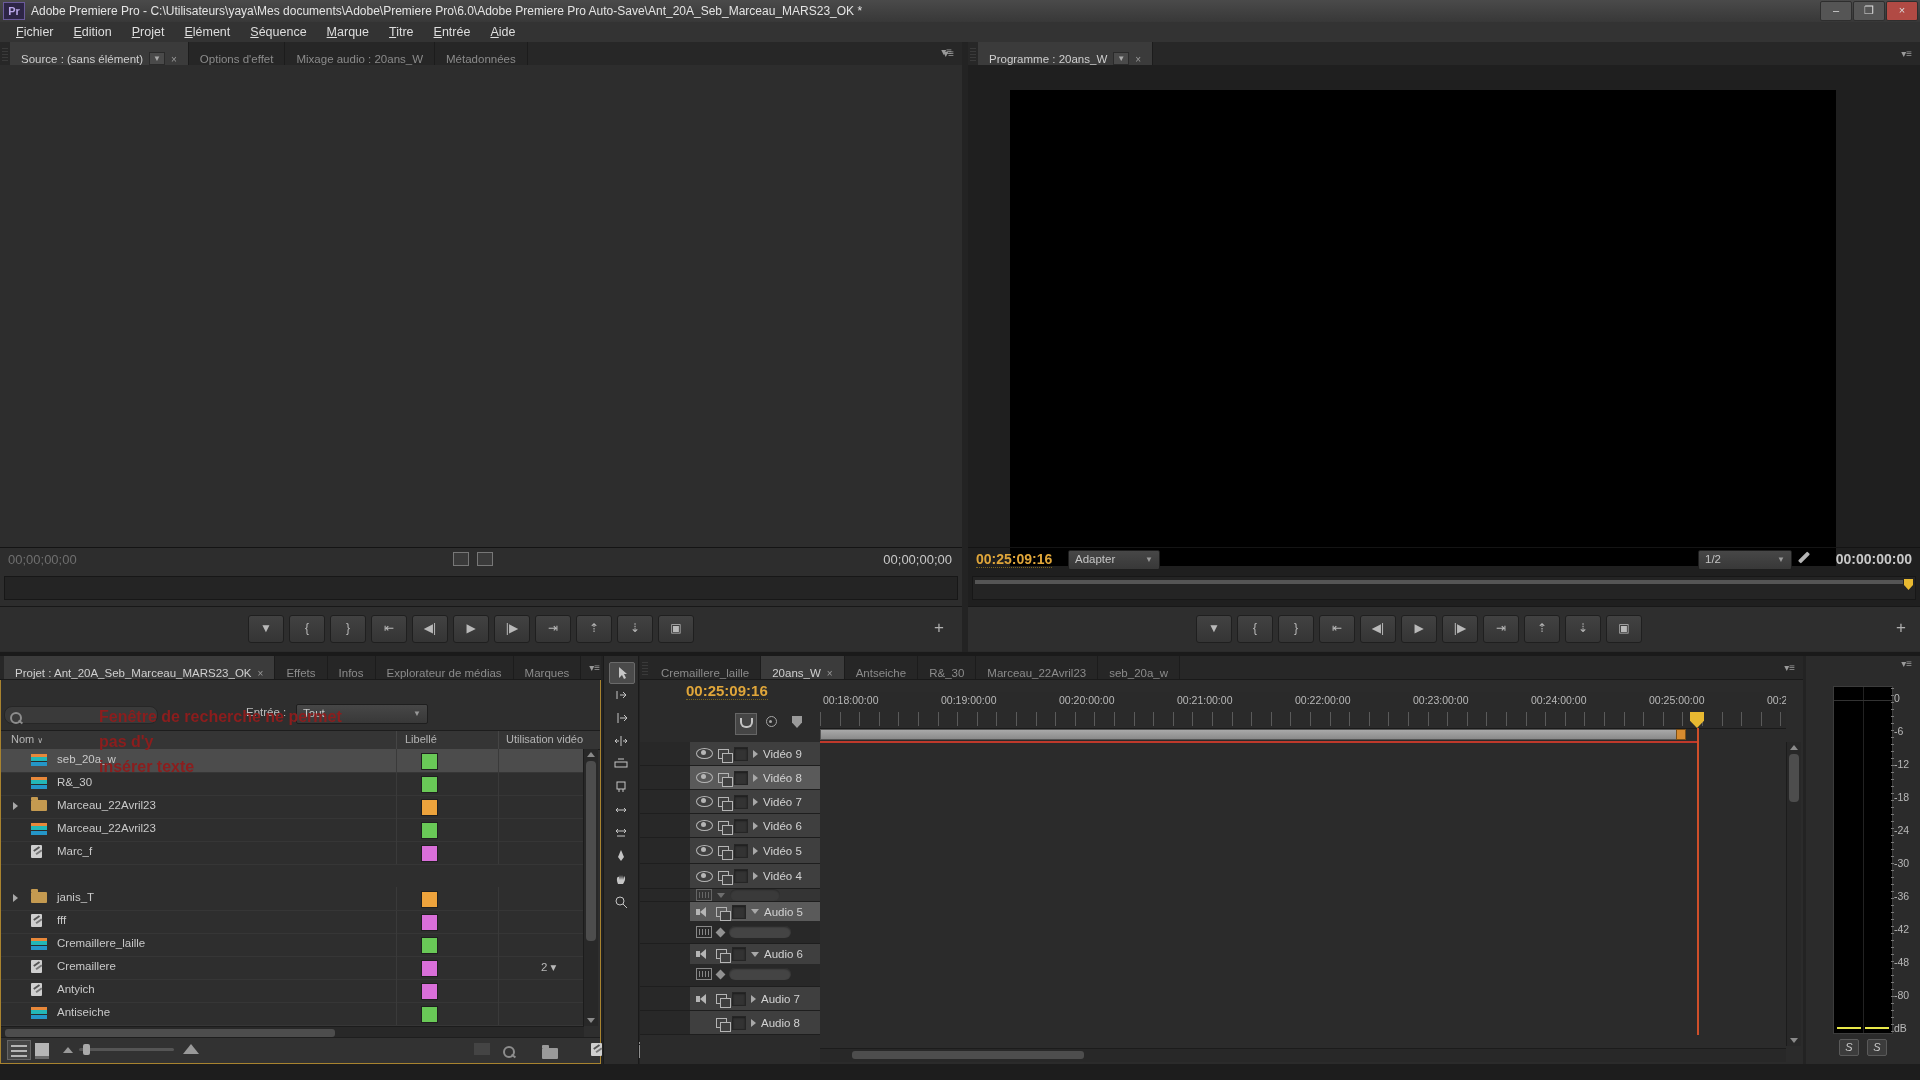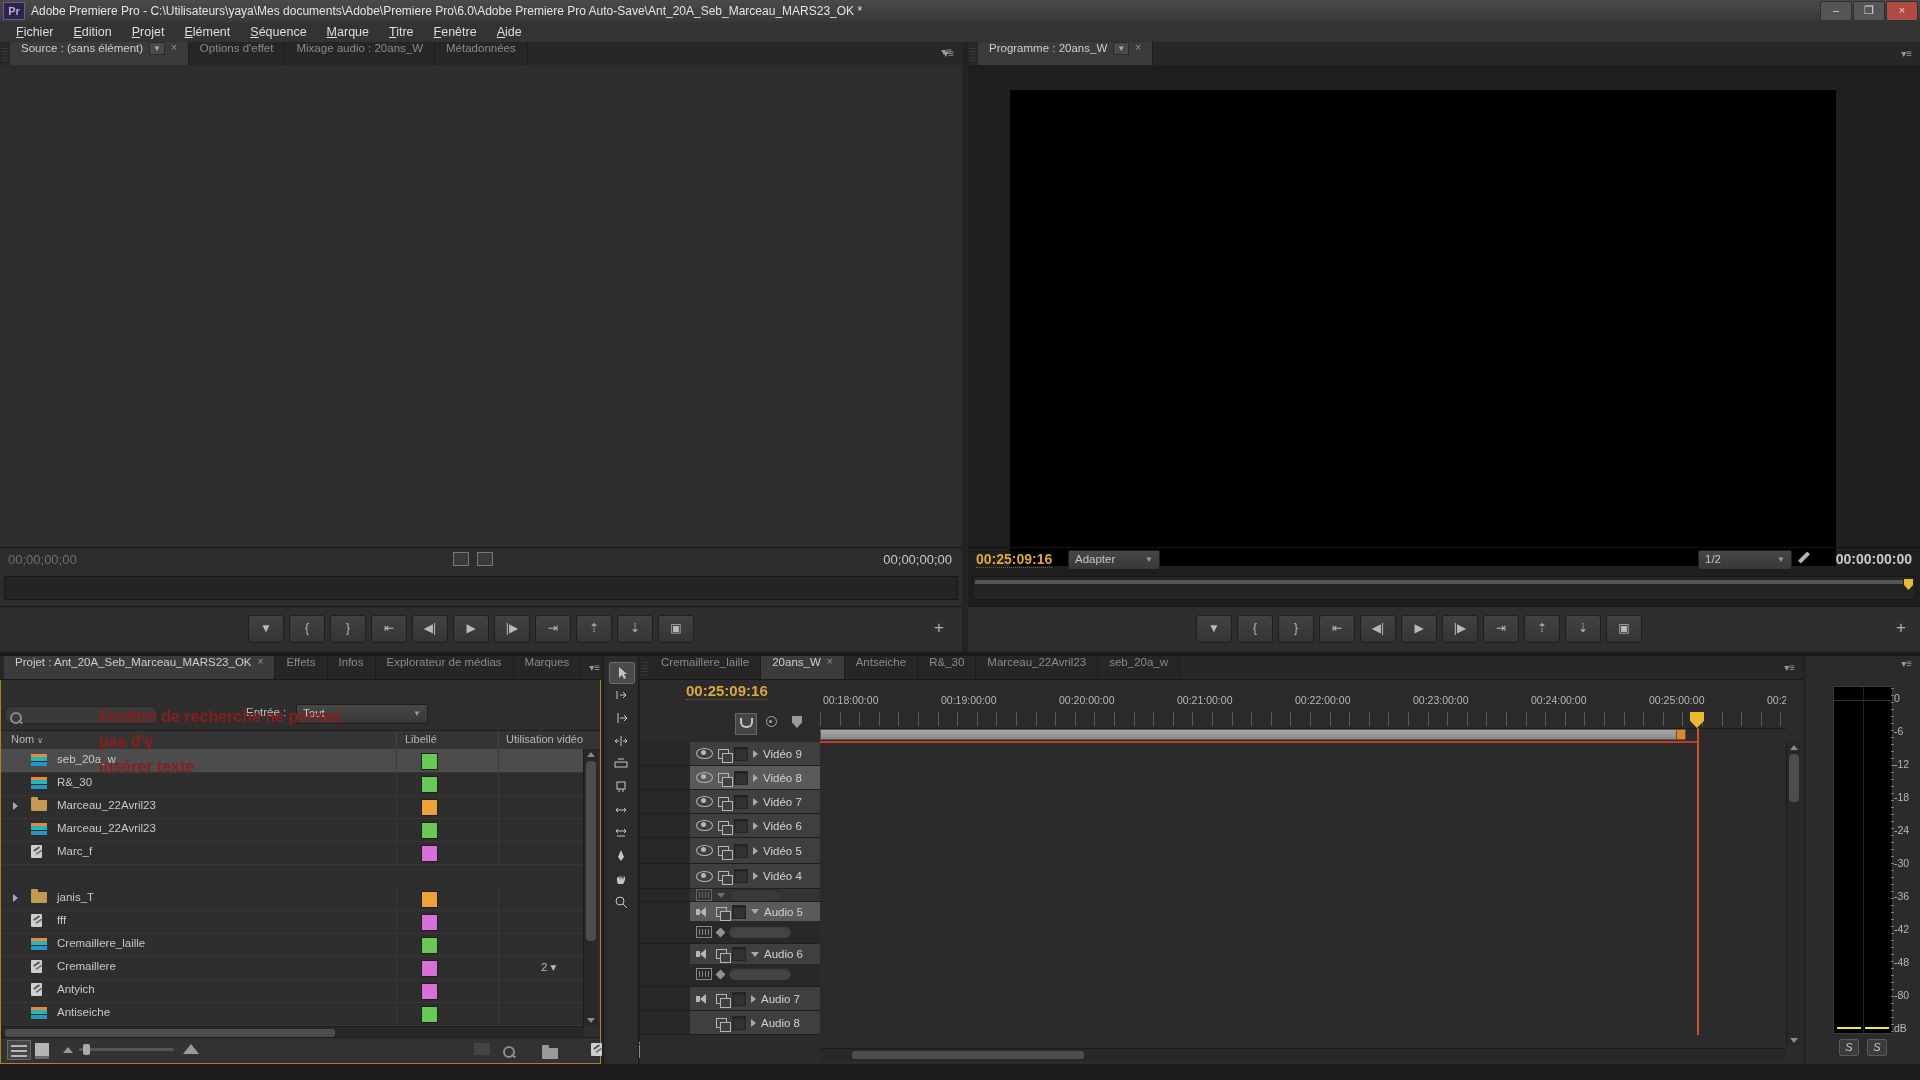--- a/index.html
+++ b/index.html
@@ -10,21 +10,21 @@
   #prbadge{width:20px;height:16px;margin:0 6px 0 3px;background:#2d2546;color:#b9a6e8;font-weight:bold;font-size:11px;text-align:center;line-height:16px;border:1px solid #6a5a9a;}
   #winbtns{position:absolute;right:2px;top:1px;display:flex;gap:1px;}
   .winbtn{width:30px;height:18px;background:#555;color:#ddd;font-size:11px;text-align:center;line-height:17px;border:1px solid #2e2e2e;border-radius:2px;}
   .winbtn.close{background:#b14a44;}
   #menubar{position:absolute;left:0;top:22px;width:1920px;height:20px;background:#333;display:flex;align-items:center;padding-left:6px;border-bottom:1px solid #222;}
   .menu-item{display:inline-block;padding:2px 10px;font-size:12.5px;color:#dedede;}
   .menu-item::first-letter{text-decoration:underline;}
   
   .panel{position:absolute;background:#2b2b2b;}
   .tabsbar{position:absolute;left:0;top:0;right:0;height:23px;background:#272727;border-bottom:1px solid #191919;display:flex;align-items:stretch;}
-  .tab{display:flex;align-items:flex-start;gap:6px;padding:0 11px;font-size:11.5px;color:#8b8b8b;background:#262626;border-right:1px solid #1c1c1c;white-space:nowrap;}
+  .tab{display:flex;align-items:flex-end;gap:6px;padding:0 11px;font-size:11.5px;color:#8b8b8b;background:#262626;border-right:1px solid #1c1c1c;white-space:nowrap;}
   .tab.active{background:#3b3b3b;color:#cfcfcf;}
   .tab .tclose{color:#9a9a9a;font-size:10px;}
   .tab .tdrop{font-size:8px;color:#aaa;background:#4a4a4a;padding:1px 3px;border:1px solid #2a2a2a;}
   .pmenu{margin-left:auto;align-self:center;color:#9a9a9a;font-size:10px;padding:0 8px;}
   .grip{width:6px;background:repeating-linear-gradient(0deg,#3a3a3a 0 1px,transparent 1px 3px);margin:4px 2px;}
   
   #src-panel{left:0;top:42px;width:962px;height:610px;}
   #prog-panel{left:968px;top:42px;width:952px;height:610px;}
   .mon-info{position:absolute;left:0;right:0;top:505px;height:22px;border-top:1px solid #141414;font-size:13px;}
   .tc-gray{color:#6f6f6f;} .tc-white{color:#c9c9c9;} .tc-orange{color:#e0a63a;font-weight:bold;border-bottom:1px dotted #77621e;}
@@ -143,21 +143,21 @@
   </div>
 
   <div id="menubar">
       <span class="menu-item">Fichier</span>
       <span class="menu-item">Edition</span>
       <span class="menu-item">Projet</span>
       <span class="menu-item">Elément</span>
       <span class="menu-item">Séquence</span>
       <span class="menu-item">Marque</span>
       <span class="menu-item">Titre</span>
-      <span class="menu-item">Fenêtre</span>
+      <span class="menu-item">Entrée</span>
       <span class="menu-item">Aide</span>
     </div>
 
   <div id="src-panel" class="panel">
     <div class="tabsbar" id="src-tabs">
         <span class="grip"></span>
         <span class="tab active">
           <span>Source : (sans élément)</span>
           <span class="tdrop">▼</span>
           <span class="tclose">×</span>

